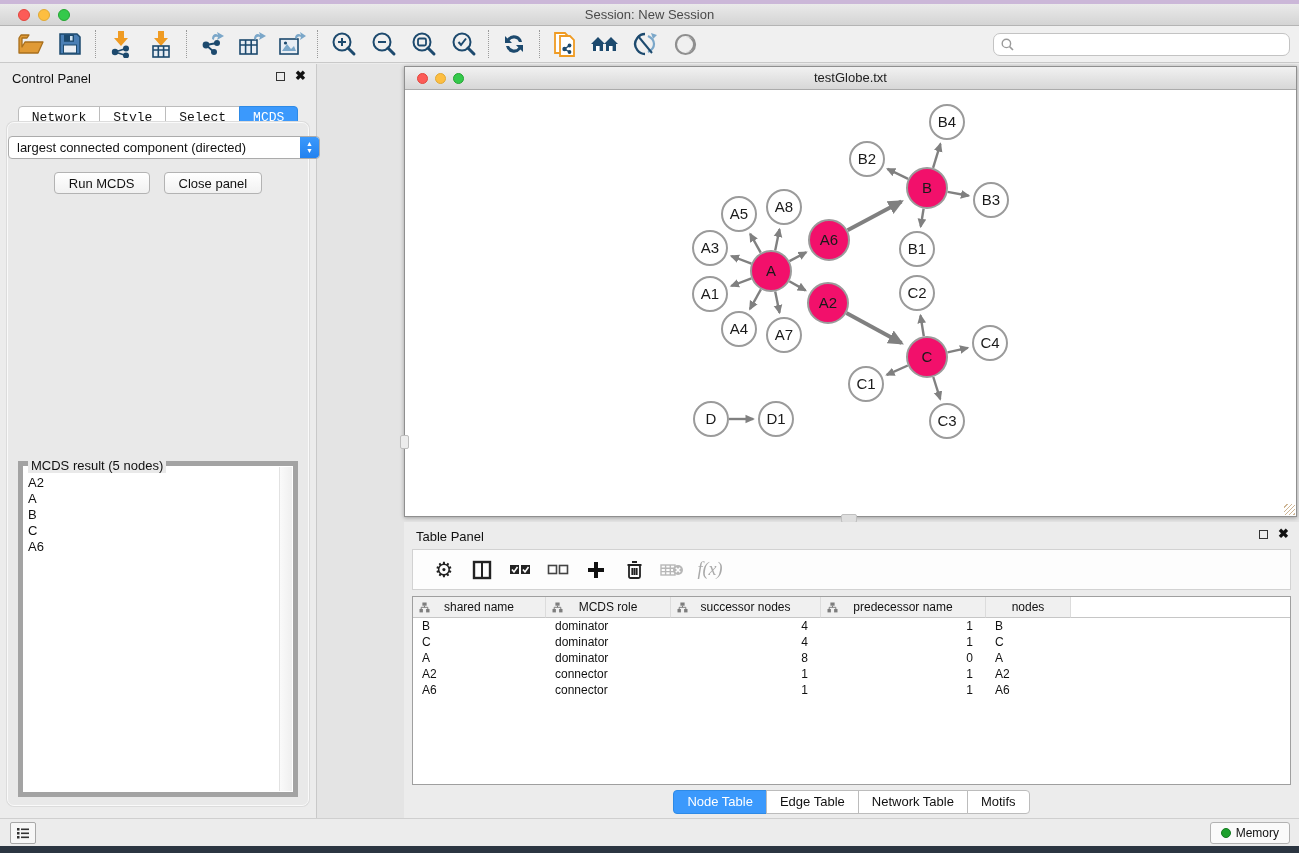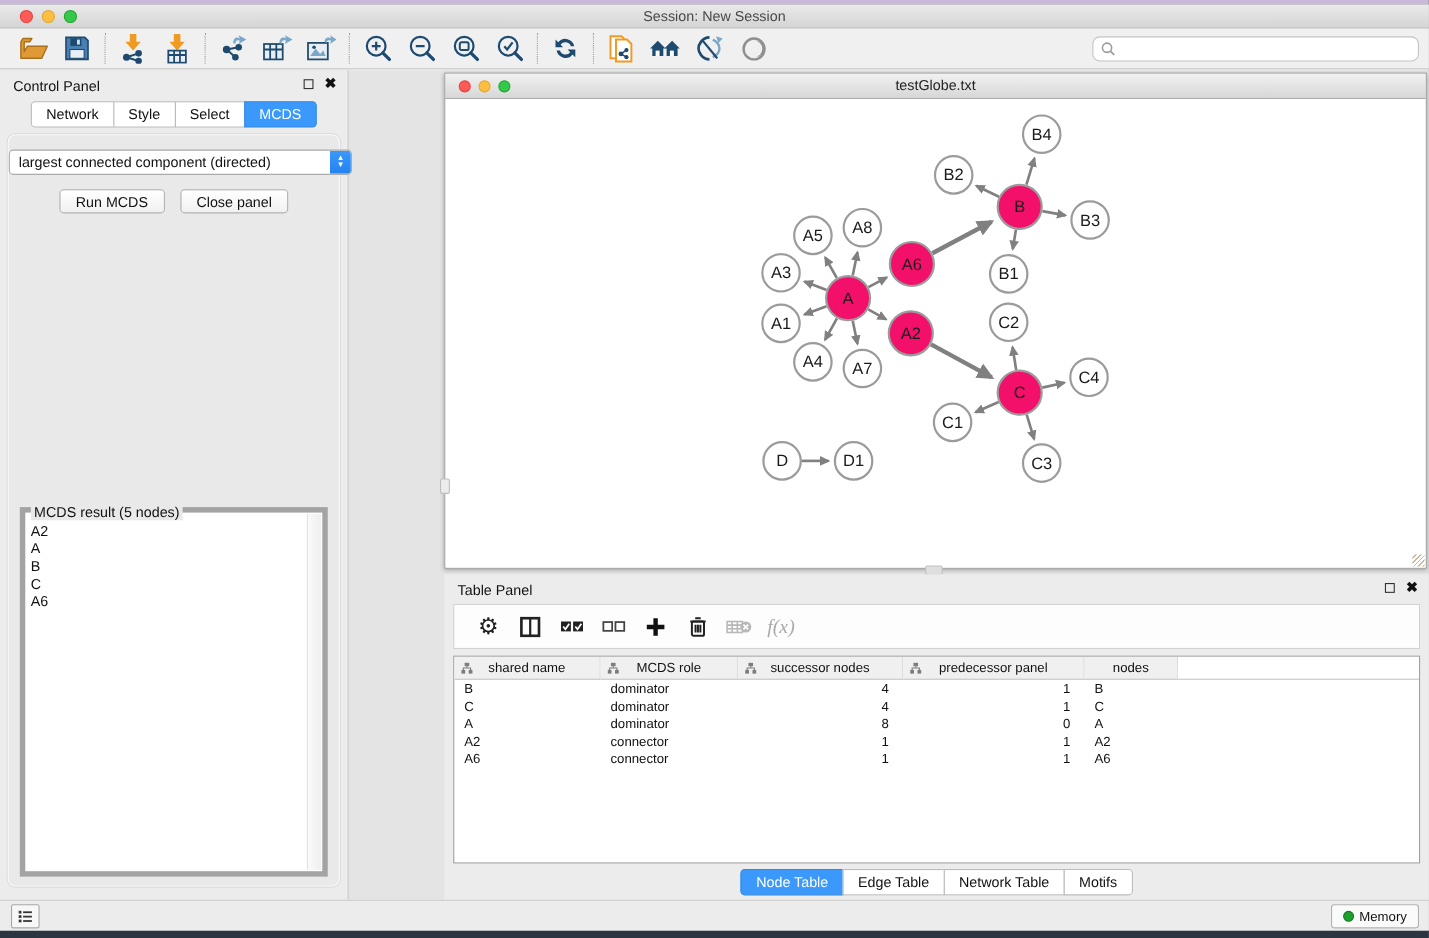--- a/index.html
+++ b/index.html
@@ -25,21 +25,21 @@
 
   
   .main { position:absolute; top:60px; left:0; right:0; bottom:28px; background:#e4e4e4; }
 
   
   .control-panel { position:absolute; left:0; top:0; bottom:0; width:317px; background:#ececec; border-right:1px solid #c9c9c9; }
   .panel-header { position:relative; height:26px; font-size:13px; color:#111; padding:7px 0 0 12px; }
   .panel-header .hicons { position:absolute; right:10px; top:7px; display:flex; gap:10px; align-items:center; }
   .float-glyph { width:9px; height:9px; border:1.5px solid #333; display:inline-block; }
   .close-glyph { font-size:13px; font-weight:bold; color:#111; line-height:10px; }
-  .cp-tabs { display:flex; justify-content:center; margin-top:2px; }
+  .cp-tabs { display:flex; justify-content:center; margin-top:16px;font-family:Liberation Mono, monospace; }
   .seg { font-size:13px; padding:3px 13px 4px; background:#fff; border:1px solid #bcbcbc; color:#111; white-space:nowrap; }
   .seg + .seg { margin-left:-1px; }
   .seg:first-child { border-radius:4px 0 0 4px; }
   .seg:last-child { border-radius:0 4px 4px 0; }
   .seg.active { background:var(--accent,#3b99fc); border-color:#2e8ae6; color:#fff; }
   .cp-body { position:absolute; left:7px; right:7px; top:58px; bottom:12px; background:#e9e9e9; border:1px solid #fafafa; border-radius:7px; box-shadow:0 0 0 1px #dcdcdc; }
   .opt-label { text-align:center; font-size:13px; color:#111; margin-top:20px; }
   .select { width:312px; height:23px; margin:13px auto 0; background:#fff; border:1px solid #ababab; border-radius:4px; display:flex; align-items:center; overflow:hidden; }
   .select .sel-text { flex:1; font-size:13px; padding-left:8px; color:#111; white-space:nowrap; }
   .select .stepper { width:19px; align-self:stretch; background:linear-gradient(var(--accent,#3b99fc),#2382ef); border-radius:0 3px 3px 0; display:flex; flex-direction:column; align-items:center; justify-content:center; gap:1px; }
@@ -496,21 +496,21 @@
               </svg>
               <span>successor nodes</span>
             </div>
             <div class="th">
               <svg class="tree-ico" width="11" height="11" viewBox="0 0 11 11">
                 <rect x="3.4" y="0.5" width="4.2" height="3.2" fill="#7d7d7d"></rect>
                 <rect x="0.5" y="7" width="3.4" height="3.4" fill="#7d7d7d"></rect>
                 <rect x="7.1" y="7" width="3.4" height="3.4" fill="#7d7d7d"></rect>
                 <path d="M5.5 3.7 V5.3 M2.2 7 V5.3 H8.8 V7" stroke="#7d7d7d" fill="none"></path>
               </svg>
-              <span>predecessor panel</span>
+              <span>predecessor name</span>
             </div>
             <div class="th">
               <span>nodes</span>
             </div>
             <div class="th no-border"></div>
           </div>
         <div>
             <div class="tgrid trow">
               <div class="c-left">B</div>
               <div class="c-left">dominator</div>

